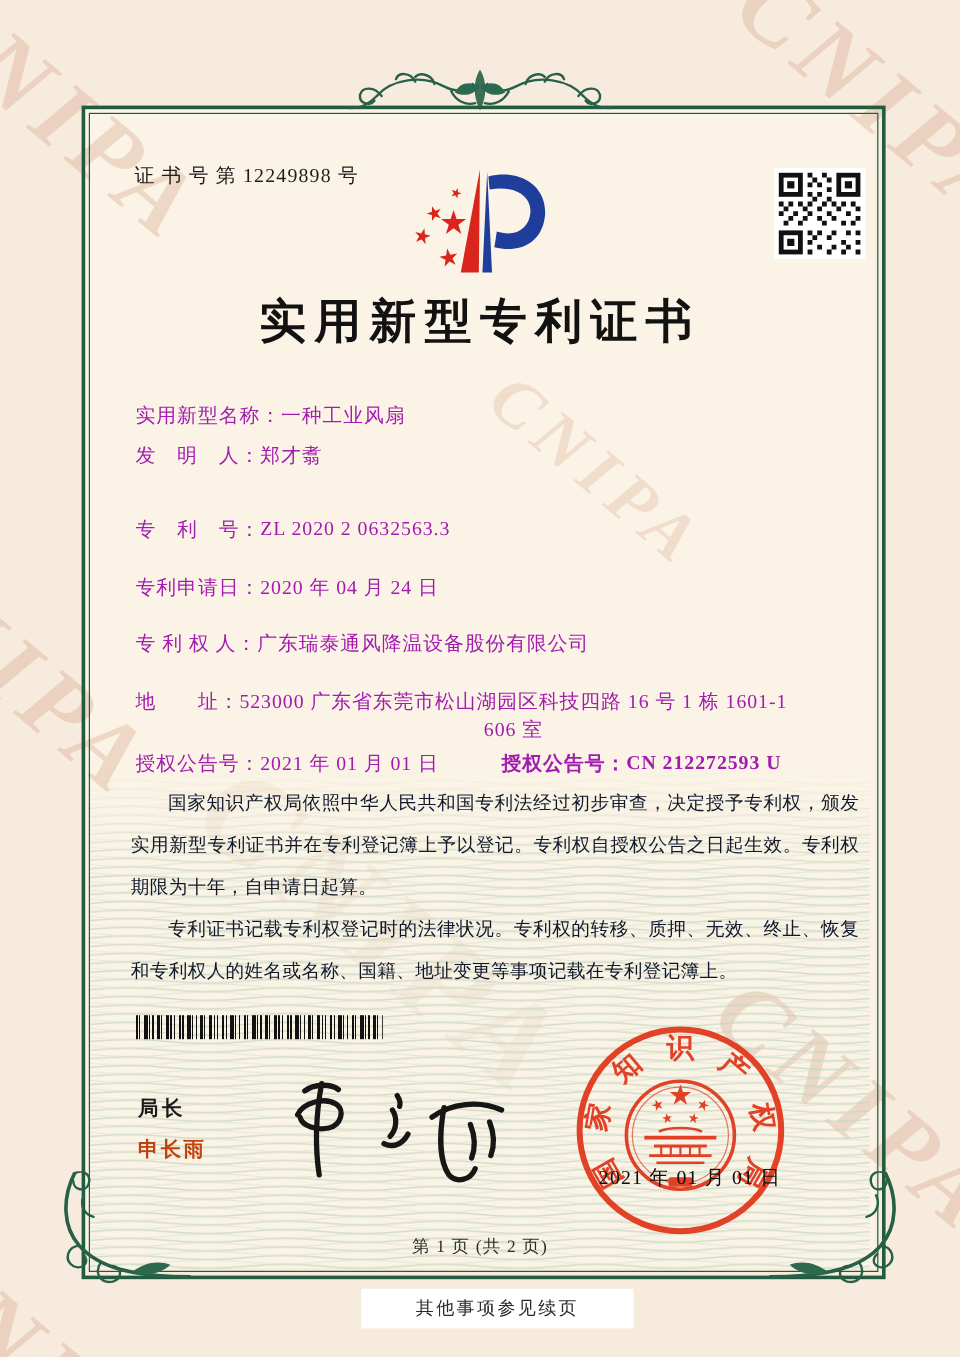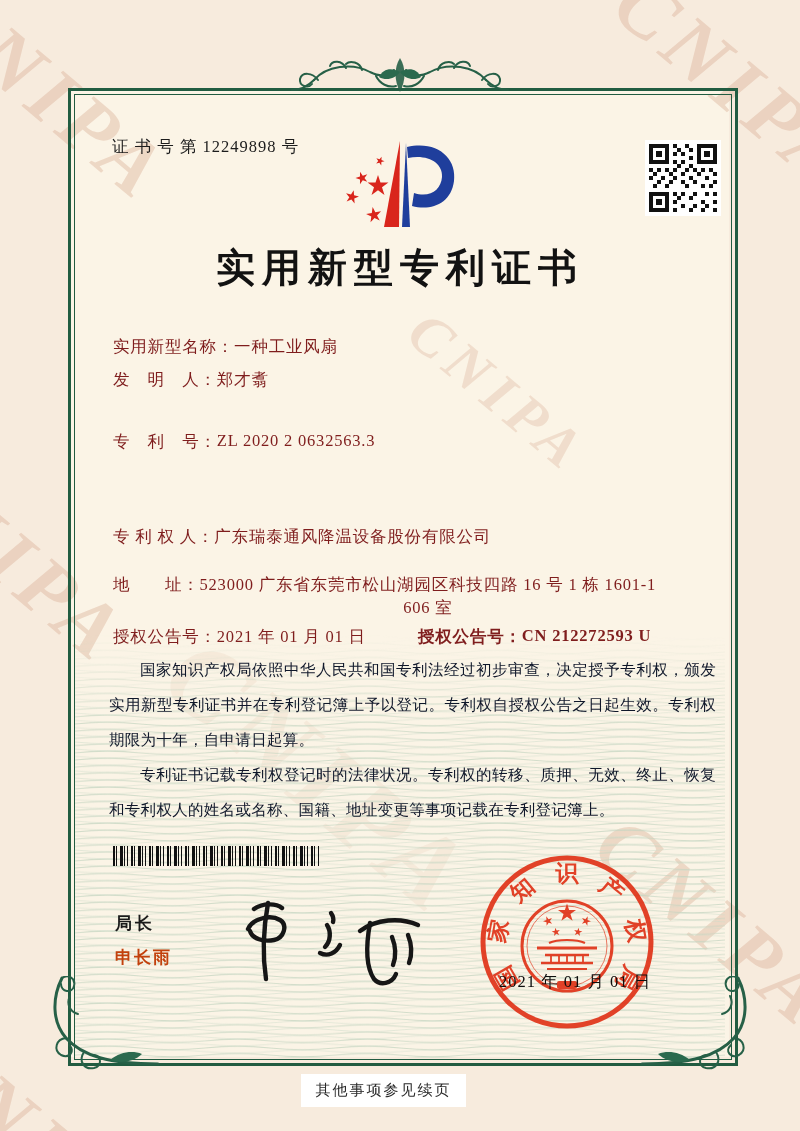--- a/index.html
+++ b/index.html
@@ -19,21 +19,21 @@
       mask-image:linear-gradient(rgba(0,0,0,0),#000 22%);}
   .content{position:absolute;inset:0;z-index:4;padding-left:44px;}
   .orn{position:absolute;z-index:6;}
   
   .cert-no{position:absolute;left:112px;top:136px;font-size:16.5px;letter-spacing:1px;color:#1c1c1c;}
   .logo{position:absolute;left:338px;top:127px;}
   .qr{position:absolute;left:645px;top:140px;}
   .title{position:absolute;left:0;right:0;top:241px;text-align:center;font-size:39px;
       font-weight:bold;letter-spacing:7px;color:#121212;}
   
-  .fr{position:absolute;left:113px;white-space:nowrap;font-size:16.5px;letter-spacing:.8px;color:#7f1d1d;}
+  .fr{position:absolute;left:113px;white-space:nowrap;font-size:16.5px;letter-spacing:.8px;color:#a21caf;}
   .fr .lbl{display:inline-block;}
   .fr .val{display:inline-block;vertical-align:top;}
   .pair2{position:absolute;left:305px;top:0;white-space:nowrap;font-weight:bold;}
   
   .paras{position:absolute;left:109px;top:652px;width:607px;z-index:4;}
   .paras p{margin:0;text-indent:2em;font-size:15.5px;line-height:35px;text-align:justify;
       color:#0f172a;letter-spacing:.3px;}
   
   .barcode{position:absolute;left:113px;top:846px;width:206px;height:20px;
       background-image:repeating-linear-gradient(90deg,
@@ -47,21 +47,21 @@
       font-family:"Liberation Sans","DejaVu Sans",sans-serif;font-weight:700;color:#c2410c;}
   .signature{position:absolute;left:232px;top:893px;}
   
   .seal{position:absolute;left:477px;top:851px;z-index:4;}
   .seal text{font-family:"Liberation Serif","DejaVu Serif",serif;font-weight:bold;}
   .seal-date{position:absolute;left:499px;top:971px;font-size:16.5px;letter-spacing:1px;
       color:#0d0d0d;z-index:6;white-space:nowrap;}
   
   .page-note{position:absolute;left:0;right:0;top:1029px;text-align:center;font-size:14.5px;
       letter-spacing:1px;color:#2d2d2d;}
-  .cont-note{position:absolute;left:301px;top:1074px;width:165px;height:33px;background:#ffffff;
+  .cont-note{position:absolute;left:301px;top:1074px;width:227px;height:33px;background:#ffffff;
       z-index:6;display:flex;align-items:center;justify-content:center;font-size:15px;
       letter-spacing:2px;color:#2a2a2a;}
 </style>
 </head>
 <body>
 
 <div class="page">
 
   <div class="wm" style="left:-30px;top:-34px;font-size:82px;">CNIPA</div>
   <div class="wm" style="left:656px;top:-44px;font-size:82px;">CNIPA</div>
@@ -167,20 +167,23 @@
     <div class="title">实用新型专利证书</div>
 
     <div class="fr" style="top:336px;">
       <span class="lbl">实用新型名称：</span><span class="val">一种工业风扇</span>
     </div>
     <div class="fr" style="top:369px;">
       <span class="lbl">发　明　人：</span><span class="val">郑才翥</span>
     </div>
     <div class="fr" style="top:431px;">
       <span class="lbl">专　利　号：</span><span class="val">ZL 2020 2 0632563.3</span>
+    </div>
+    <div class="fr" style="top:479px;">
+      <span class="lbl">专利申请日：</span><span class="val">2020 年 04 月 24 日</span>
     </div>
     <div class="fr" style="top:526px;text-decoration:underline;">
       <span class="lbl">专 利 权 人：</span><span class="val">广东瑞泰通风降温设备股份有限公司</span>
     </div>
     <div class="fr" style="top:574px;">
       <span class="lbl">地　　址：</span><span class="val"><span style="display:block;">523000 广东省东莞市松山湖园区科技四路 16 号 1 栋 1601-1</span><span style="display:block;margin-top:1px;text-align:center;">606 室</span></span>
     </div>
     <div class="fr" style="top:626px;">
       <span><span class="lbl">授权公告号：</span><span class="val">2021 年 01 月 01 日</span></span>
       <span class="pair2"><span class="lbl">授权公告号：</span><span class="val">CN 212272593 U</span></span>
@@ -240,16 +243,17 @@
             <path d="M64 112 H116" stroke-width="2.4"></path>
             <path d="M70 118 H110" stroke-width="2"></path>
             <path d="M74 104 V112 M82 104 V112 M90 104 V112 M98 104 V112 M106 104 V112" stroke-width="1.8"></path>
           </g>
           <rect x="80" y="130" width="20" height="8" rx="2" fill="#e03318"></rect>
         </g>
       </g>
     </svg>
     <div class="seal-date">2021 年 01 月 01 日</div>
 
+    <div class="page-note">第 1 页 (共 2 页)</div>
     <div class="cont-note">其他事项参见续页</div>
 
   </div>
 </div>
 
 </body></html>

